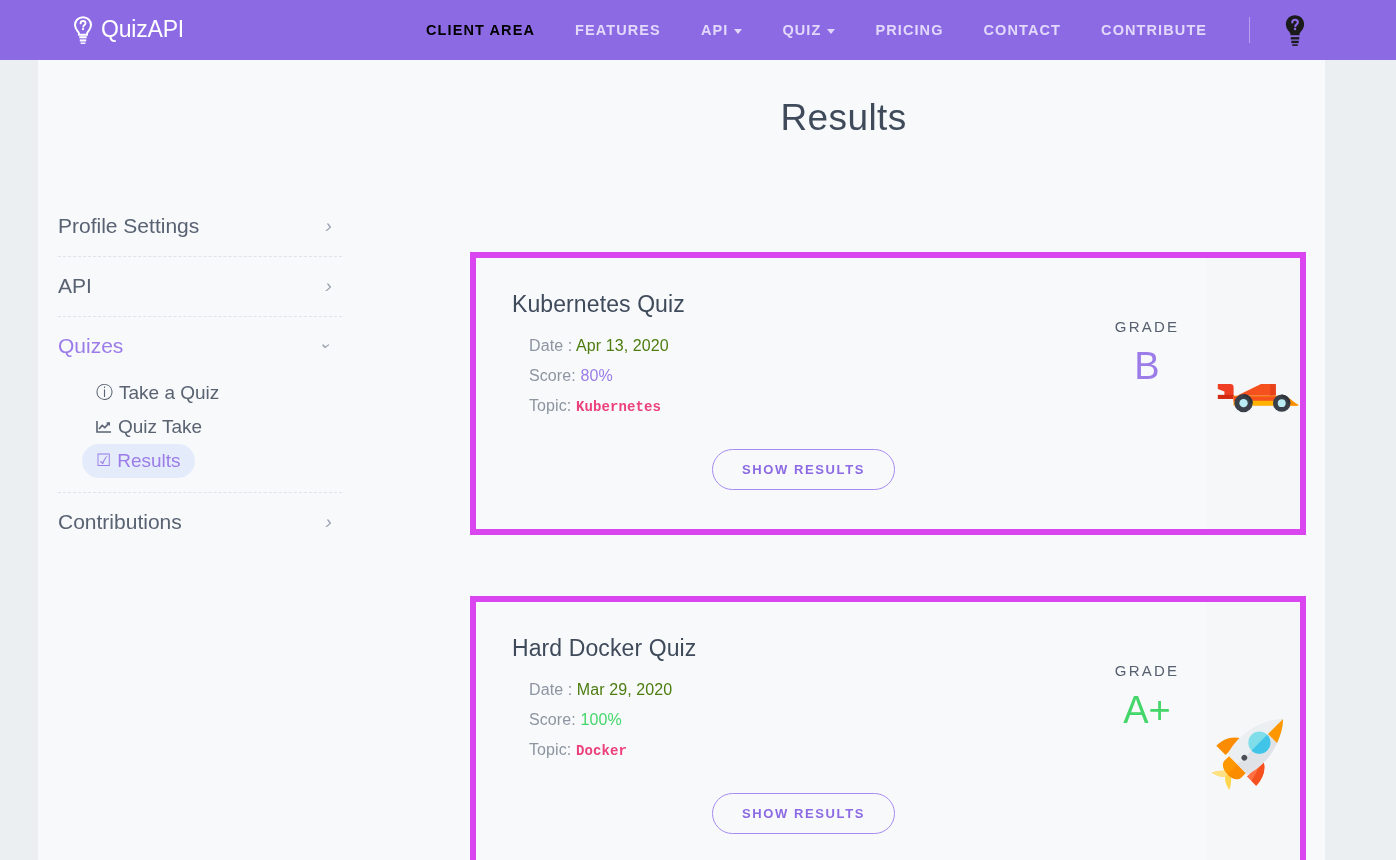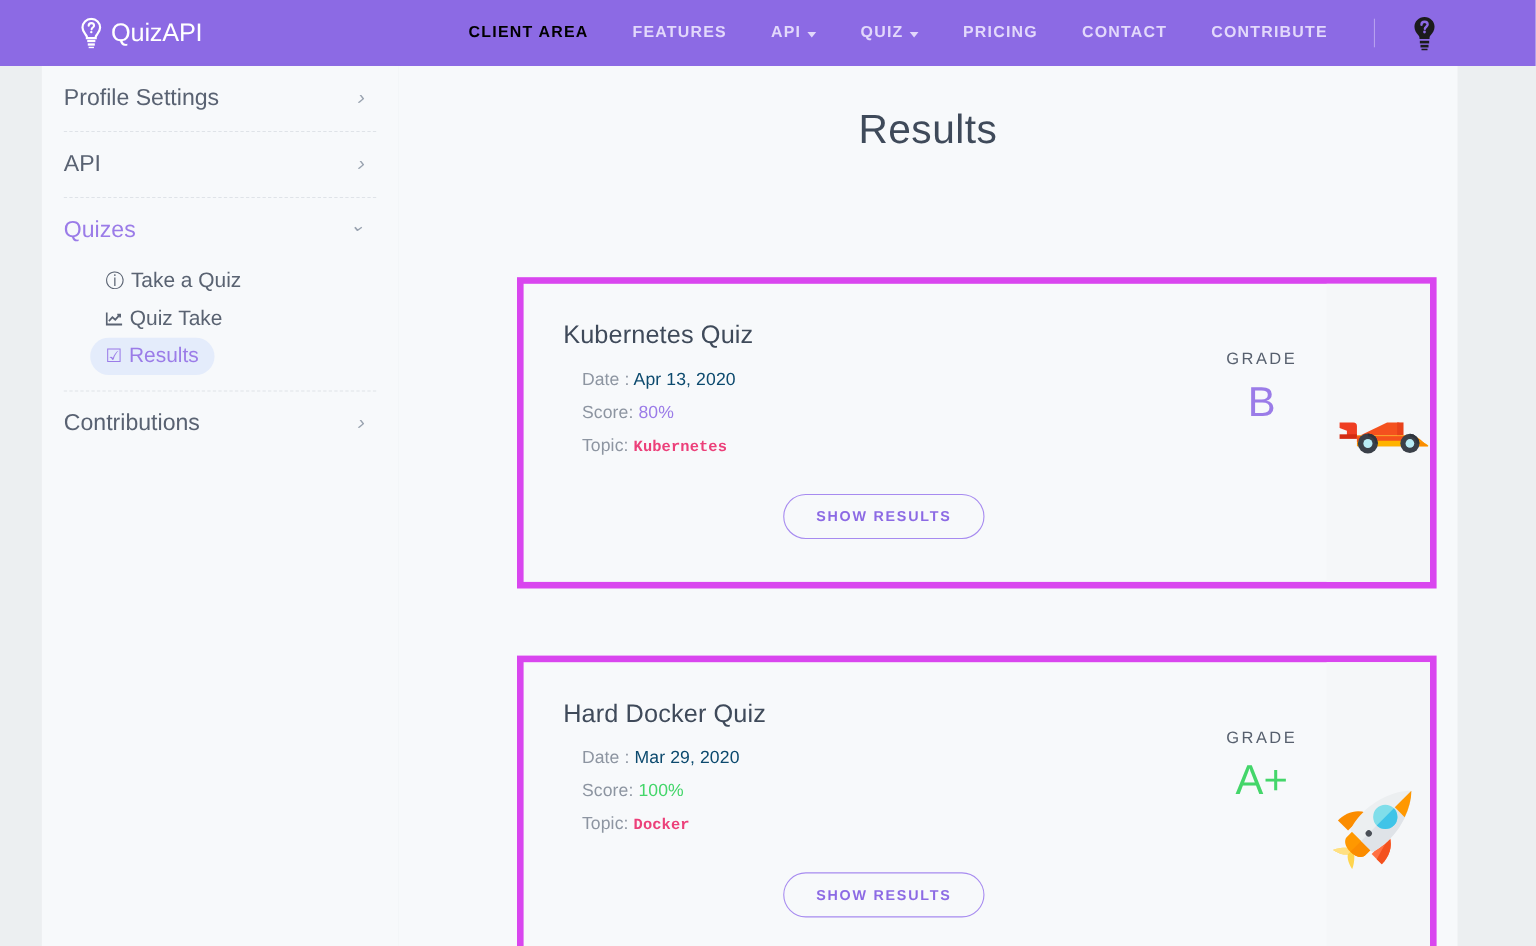--- a/index.html
+++ b/index.html
@@ -65,21 +65,21 @@
     background: #eceff1;
   }
 
   
   .sidebar {
     position: absolute; top: 0; left: 38px;
     width: 324px; height: 800px;
     background: #f7f9fb;
     box-shadow: 2px 0 4px -2px rgba(140,150,165,0.22);
   }
-  .side-list { }
+  .side-list { padding-top: 137px; }
   .side-group {
     position: relative;
     margin: 0 20px;
     border-bottom: 1px dashed #dfe3e8;
   }
   .side-group:last-child { border-bottom: none; }
   .side-top {
     display: flex; align-items: center; justify-content: space-between;
     padding: 17px 10px 18px 0px;
     cursor: pointer;
@@ -154,21 +154,21 @@
     font-weight: 400;
     letter-spacing: 0.1px;
   }
   .meta { margin-top: 19px; padding-left: 17px; }
   .meta-row {
     font-size: 16px;
     color: #8d95a1;
     margin-bottom: 12px;
     letter-spacing: 0.1px;
   }
-  .meta-row .date-val { color: #0c4a6e; }
+  .meta-row .date-val { color: #4d7c0f; }
   .score-val { font-weight: 400; }
   .topic-val {
     font-family: "Liberation Mono", monospace;
     font-size: 14px;
     font-weight: 700;
     color: #ec407a;
   }
   .btn-wrap { margin-top: 34px; padding-left: 200px; }
   .btn-show {
     display: inline-block;

